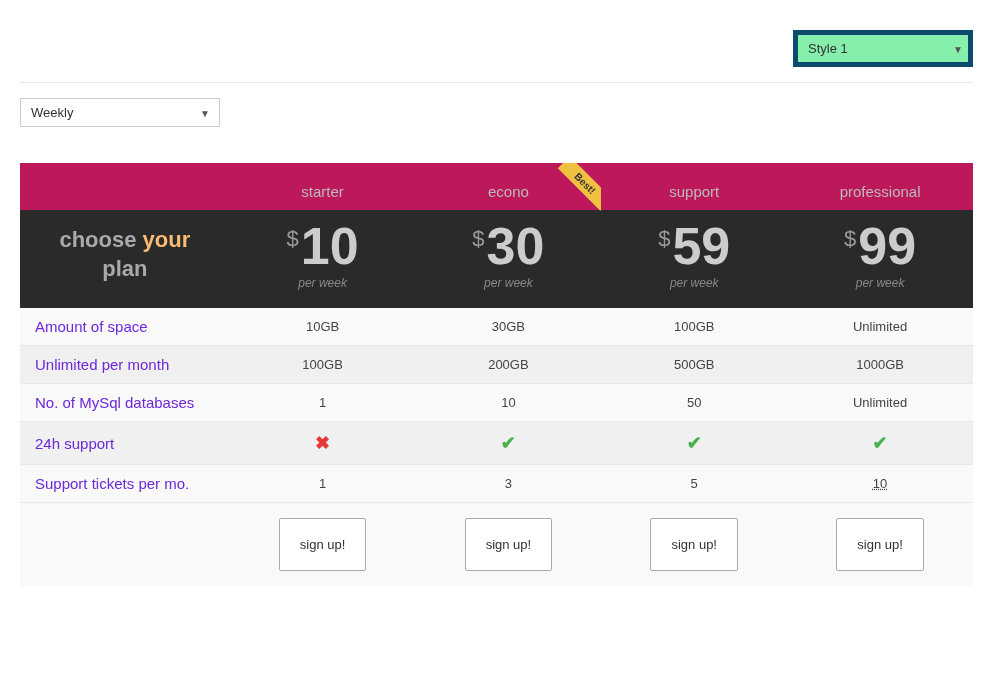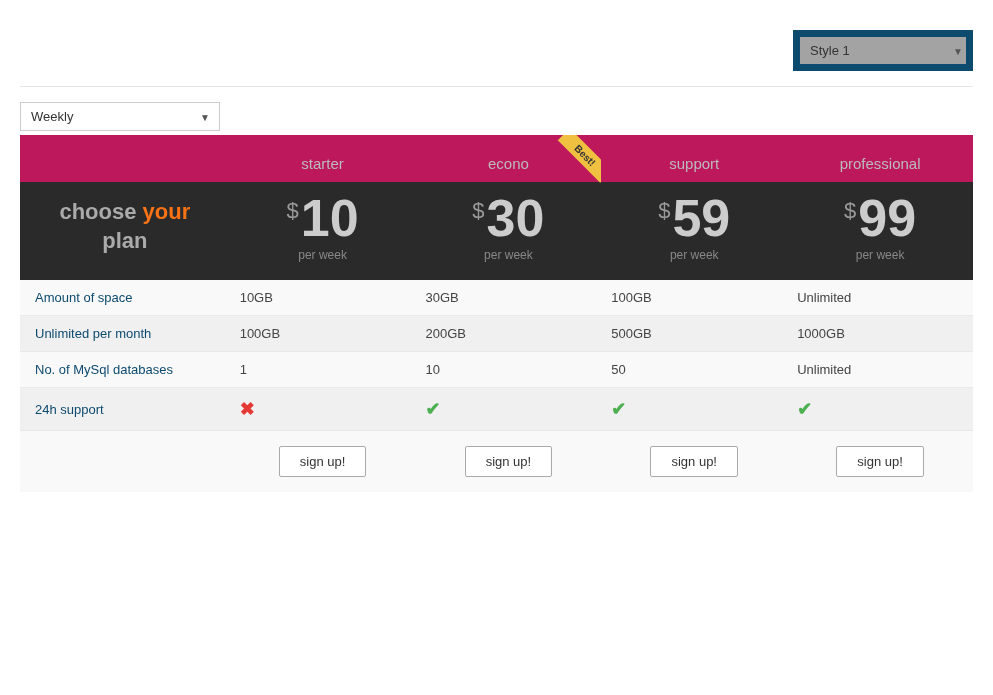--- a/index.html
+++ b/index.html
@@ -30,25 +30,25 @@
     }
     .title-area p {
       font-size: 13px;
       color: #777;
     }
     .style-select-wrapper {
       display: flex;
       align-items: center;
     }
     .style-select {
-      border: 7px solid #0c4a6e;
+      border: 5px solid #0c4a6e;
       padding: 6px 30px 6px 10px;
       font-size: 13px;
       color: #333;
-      background: #a3a3a3;
+      background: #86efac;
       cursor: pointer;
       appearance: none;
       -webkit-appearance: none;
       width: 180px;
     }
     .select-wrapper {
       position: relative;
       display: inline-block;
     }
     .select-wrapper::after {
@@ -60,21 +60,21 @@
       transform: translateY(-50%);
       pointer-events: none;
       color: #555;
     }
     hr.divider {
       border: none;
       border-top: 1px solid #e5e5e5;
       margin: 15px 0;
     }
     .cycle-select-wrapper {
-      margin-bottom: 4px;
+      margin-bottom: 36px;
     }
     .cycle-select {
       border: 1px solid #ccc;
       padding: 6px 30px 6px 10px;
       font-size: 13px;
       color: #333;
       background: #fff;
       cursor: pointer;
       appearance: none;
       -webkit-appearance: none;
@@ -128,34 +128,35 @@
     .price-number {
       font-size: 52px;
       font-weight: bold;
       color: #ccc;
       line-height: 1;
     }
     .price-cycle {
       font-size: 12px;
       color: #888;
       margin-top: 4px;
+      font-style: italic;
     }
     .choose-plan-cell {
       vertical-align: middle;
       padding: 10px 10px 10px 20px;
       background: #2a2a2a;
     }
     .choose-plan-text {
       font-size: 22px;
       font-weight: bold;
       color: #aaa;
       line-height: 1.3;
     }
     .choose-plan-text .highlight {
-      color: #f97316;
+      color: #fdba74;
     }
     
     .ribbon-wrapper {
       position: absolute;
       top: 0;
       right: 0;
       width: 60px;
       height: 60px;
       overflow: hidden;
     }
@@ -178,29 +179,29 @@
       border-bottom: 1px solid #e8e8e8;
     }
     .pricing-table tbody tr:nth-child(odd) {
       background: #f9f9f9;
     }
     .pricing-table tbody tr:nth-child(even) {
       background: #f0f0f0;
     }
     .pricing-table tbody td {
       padding: 10px 10px;
-      text-align: left;
+      text-align: center;
       font-size: 13px;
       color: #444;
     }
     .pricing-table tbody td.feature-name {
       text-align: left;
       padding-left: 15px;
-      color: #0c4a6e;
-      font-size: 13px;
+      color: #6d28d9;
+      font-size: 15px;
     }
     .check-mark {
       color: #4caf50;
       font-size: 18px;
       font-weight: bold;
     }
     .cross-mark {
       color: #e53935;
       font-size: 18px;
       font-weight: bold;
@@ -210,21 +211,21 @@
       background: #f9f9f9;
     }
     .pricing-table tfoot td {
       padding: 15px 10px;
       text-align: center;
     }
     .signup-btn {
       border: 1px solid #aaa;
       background: #fff;
       color: #333;
-      padding: 7px 20px;
+      padding: 18px 20px;
       font-size: 13px;
       cursor: pointer;
       border-radius: 2px;
     }
   </style>
 </head>
 <body>
 
 <div class="page-container">
   <div class="page-header">
@@ -341,20 +342,27 @@
           <td>50</td>
           <td>Unlimited</td>
         </tr>
         <tr>
           <td class="feature-name">24h support</td>
           <td><span class="cross-mark">✖</span></td>
           <td><span class="check-mark">✔</span></td>
           <td><span class="check-mark">✔</span></td>
           <td><span class="check-mark">✔</span></td>
         </tr>
+        <tr>
+          <td class="feature-name">Support tickets per mo.</td>
+          <td>1</td>
+          <td>3</td>
+          <td>5</td>
+          <td><span style="text-decoration:underline;text-decoration-style:dotted;">10</span></td>
+        </tr>
       </tbody>
     <tfoot>
       <tr>
         <td></td>
         <td>
           <button class="signup-btn">sign up!</button>
         </td>
         <td>
           <button class="signup-btn">sign up!</button>
         </td>

